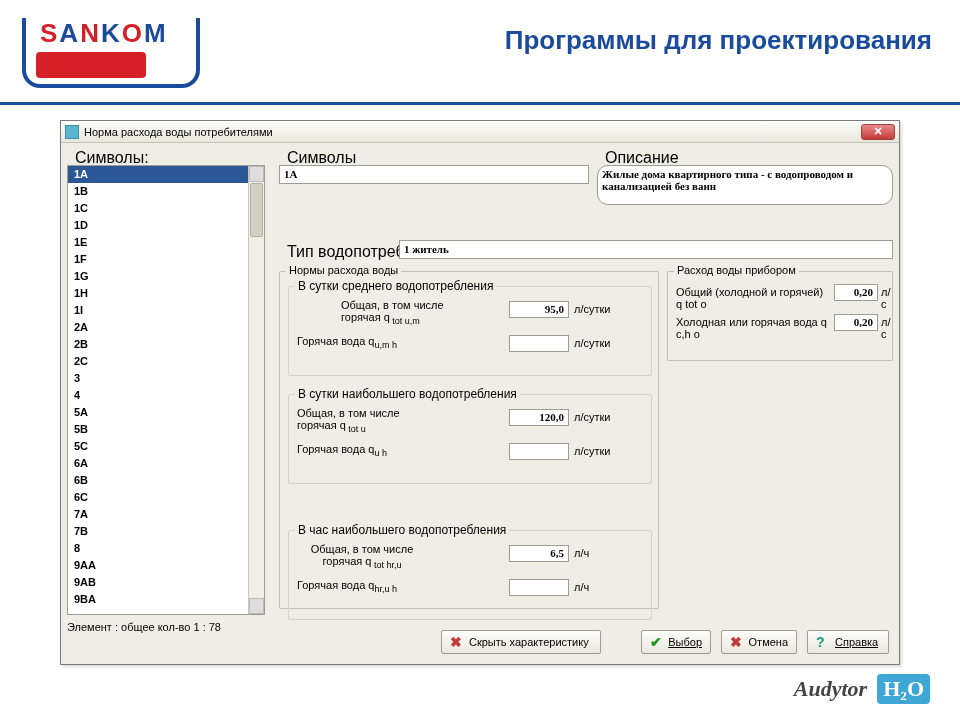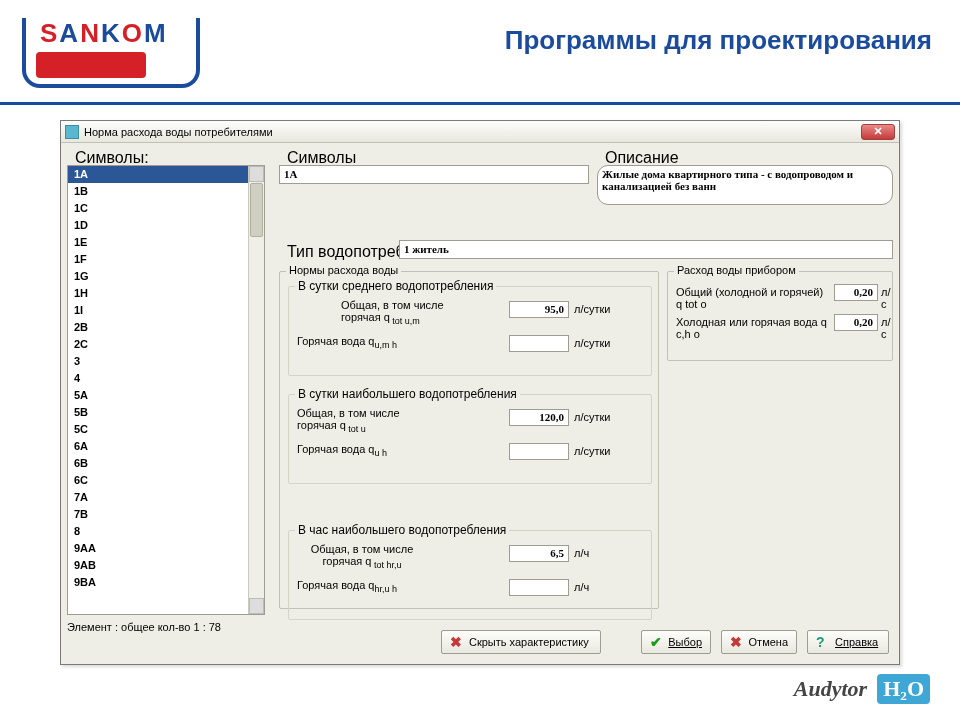--- a/index.html
+++ b/index.html
@@ -188,20 +188,21 @@
       <div id="listrows">
           <div class="row sel">1A</div>
           <div class="row">1B</div>
           <div class="row">1C</div>
           <div class="row">1D</div>
           <div class="row">1E</div>
           <div class="row">1F</div>
           <div class="row">1G</div>
           <div class="row">1H</div>
           <div class="row">1I</div>
+          <div class="row">2A</div>
           <div class="row">2B</div>
           <div class="row">2C</div>
           <div class="row">3</div>
           <div class="row">4</div>
           <div class="row">5A</div>
           <div class="row">5B</div>
           <div class="row">5C</div>
           <div class="row">6A</div>
           <div class="row">6B</div>
           <div class="row">6C</div>

